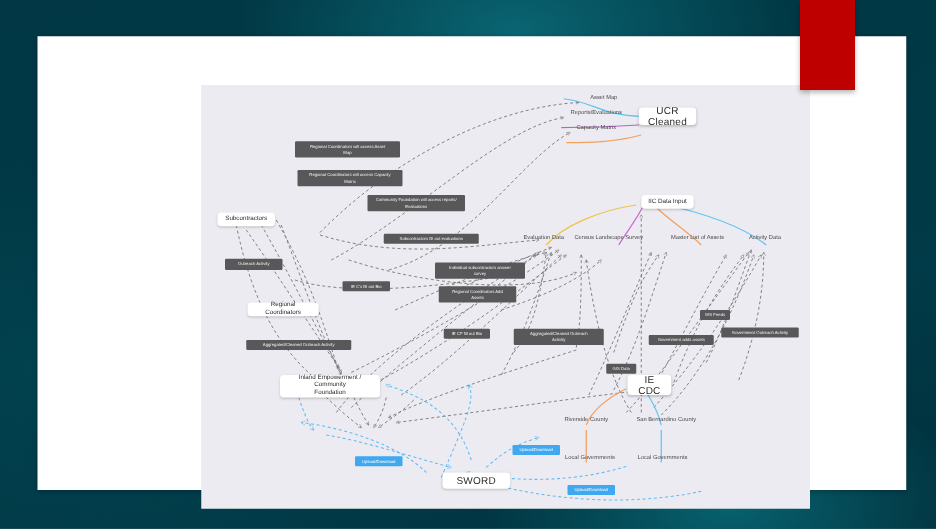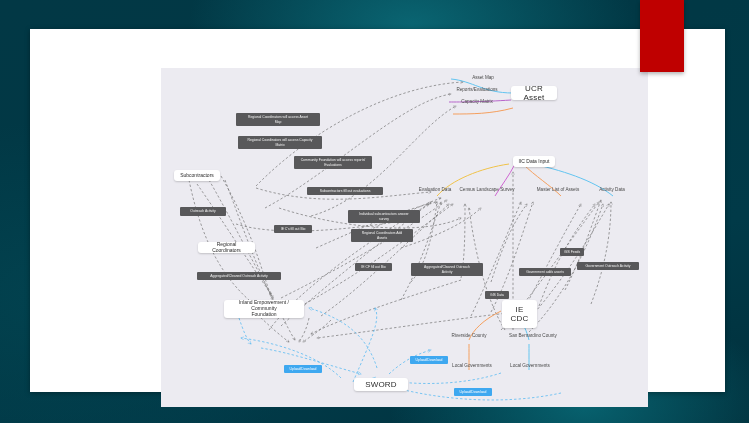--- a/index.html
+++ b/index.html
@@ -206,23 +206,23 @@
       <div class="tlabel" style="left:248px;top:119px;width:52px;">Evaluation Data</div>
       <div class="tlabel" style="left:288px;top:119px;width:76px;">Census Landscape Survey</div>
       <div class="tlabel" style="left:362px;top:119px;width:70px;">Master List of Assets</div>
       <div class="tlabel" style="left:428px;top:119px;width:46px;">Activity Data</div>
 
       <div class="tlabel" style="left:278px;top:265px;width:60px;">Riverside County</div>
       <div class="tlabel" style="left:334px;top:265px;width:76px;">San Bernardino County</div>
       <div class="tlabel" style="left:280px;top:295px;width:62px;">Local Governments</div>
       <div class="tlabel" style="left:338px;top:295px;width:62px;">Local Governments</div>
 
-      <div class="node big" style="left:350px;top:18px;width:46px;height:14px;">UCR Asset</div>
+      <div class="node big" style="left:350px;top:18px;width:46px;height:14px;">UCR Cleaned</div>
       <div class="node mid" style="left:352px;top:88px;width:42px;height:11px;">IIC Data Input</div>
-      <div class="node big" style="left:341px;top:232px;width:35px;height:28px;">IE CDC</div>
+      <div class="node big" style="left:341px;top:232px;width:35px;height:16px;">IE CDC</div>
       <div class="node big" style="left:193px;top:310px;width:54px;height:13px;">SWORD</div>
       <div class="node mid" style="left:13px;top:102px;width:46px;height:11px;">Subcontractors</div>
       <div class="node mid" style="left:37px;top:174px;width:57px;height:11px;">Regional Coordinators</div>
       <div class="node mid" style="left:63px;top:232px;width:80px;height:18px;">Inland Empowerment / Community
 Foundation</div>
 
       <div class="echip" style="left:75px;top:45px;width:84px;height:13px;">Regional Coordinators will access Asset
 Map</div>
       <div class="echip" style="left:77px;top:68px;width:84px;height:13px;">Regional Coordinators will access Capacity
 Matrix</div>

